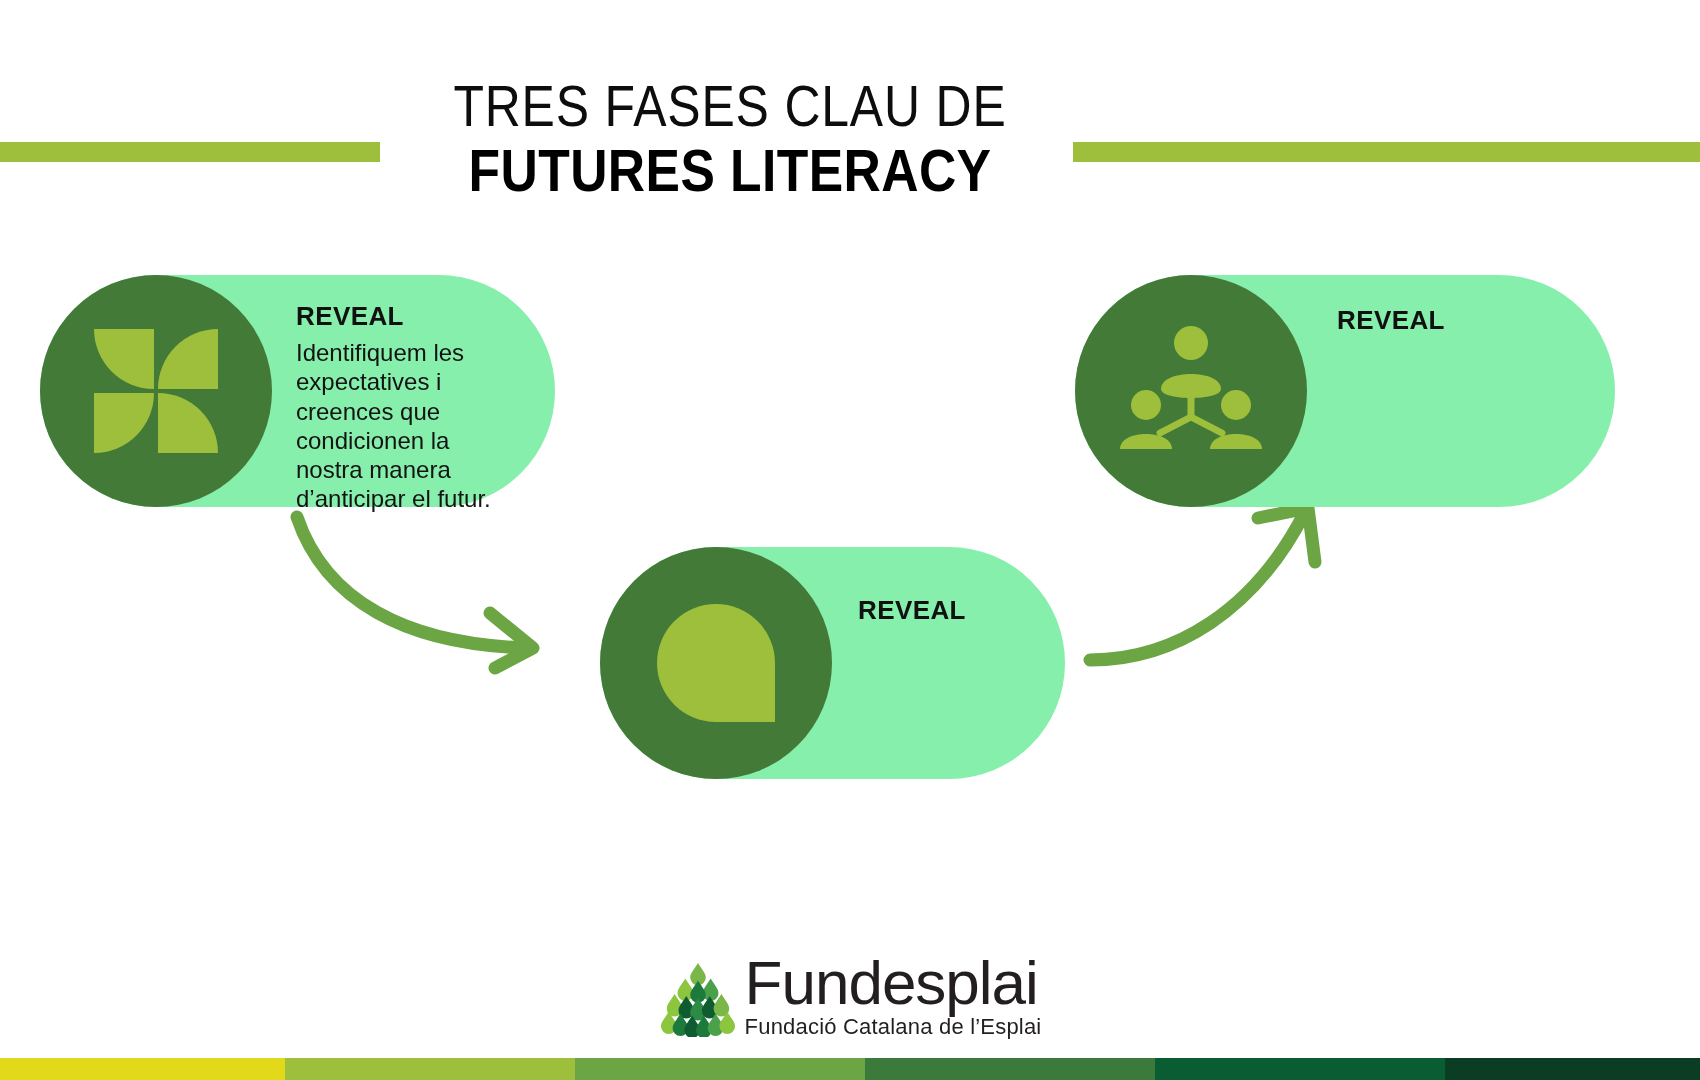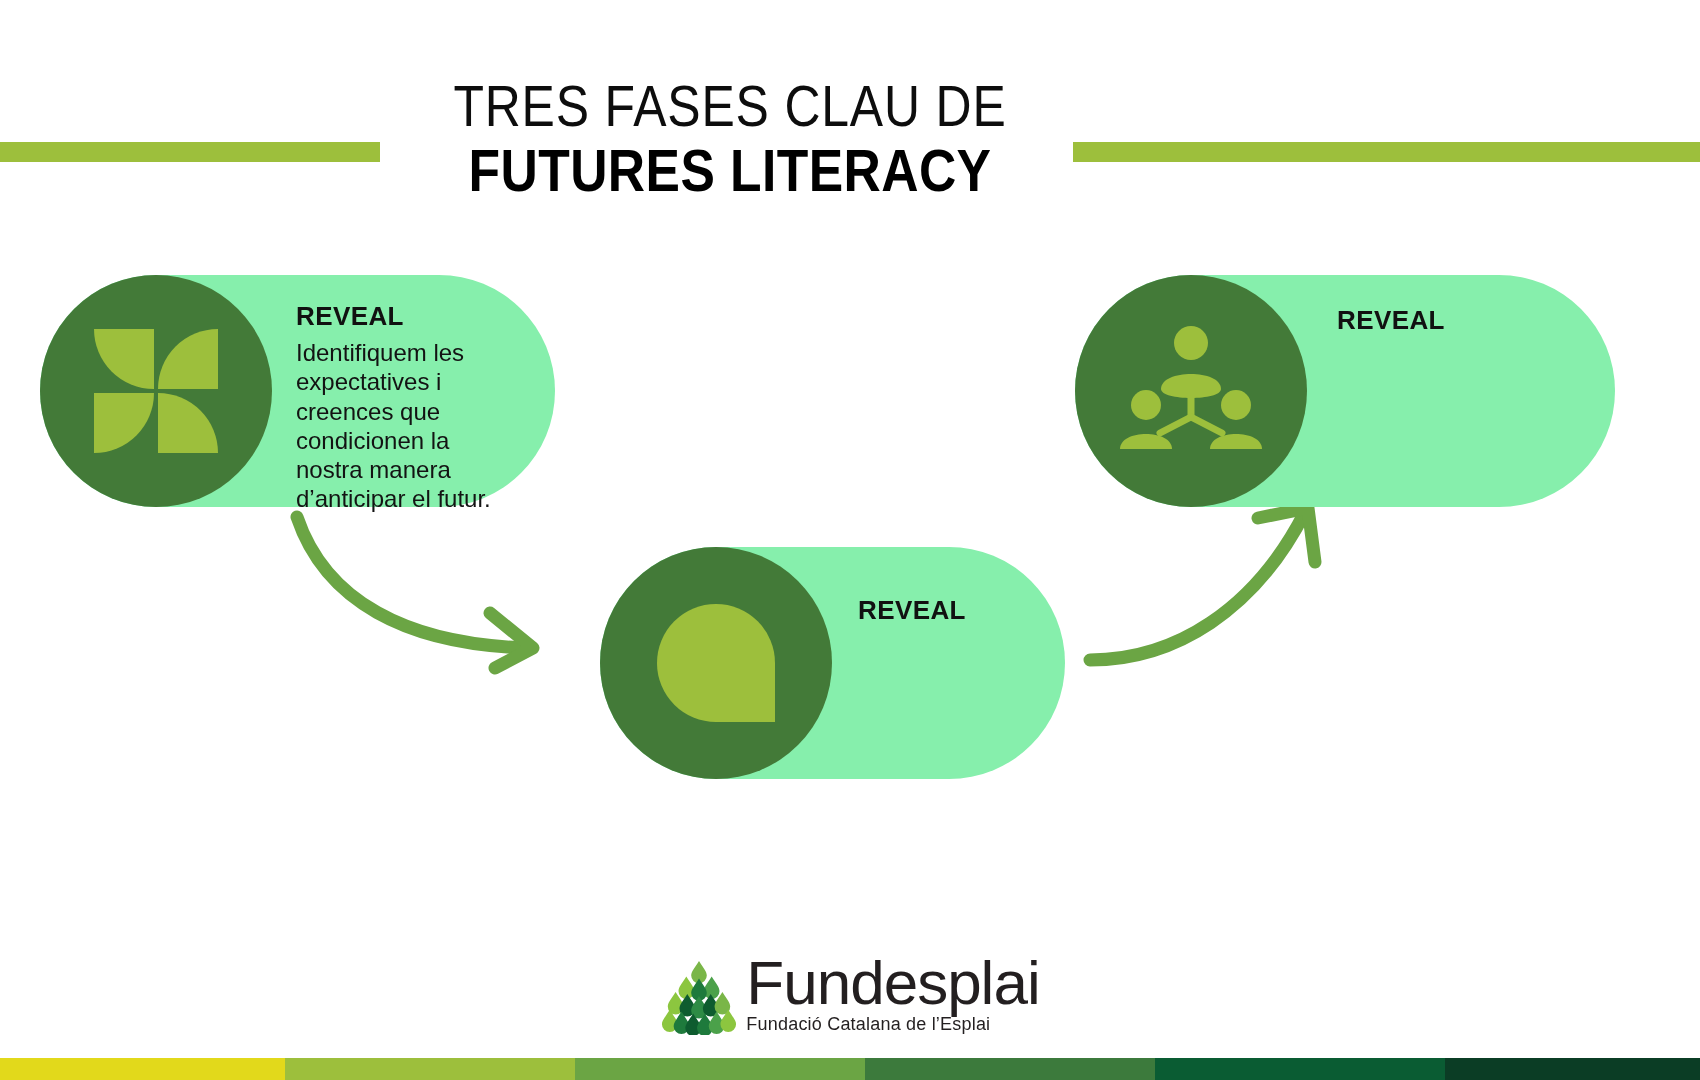--- a/index.html
+++ b/index.html
@@ -178,21 +178,21 @@
     font-family: "Liberation Sans", sans-serif;
     font-size: 62px;
     font-weight: 400;
     color: #231f20;
     letter-spacing: -1px;
     line-height: 0.96;
     display: block;
   }
   .logo-tag {
     font-family: "Liberation Sans", sans-serif;
-    font-size: 18px;
+    font-size: 22px;
     font-weight: 400;
     color: #231f20;
     letter-spacing: 0.2px;
     display: block;
     margin-top: 1px;
   }
 
   
   .footer-bar {
     position: absolute;

